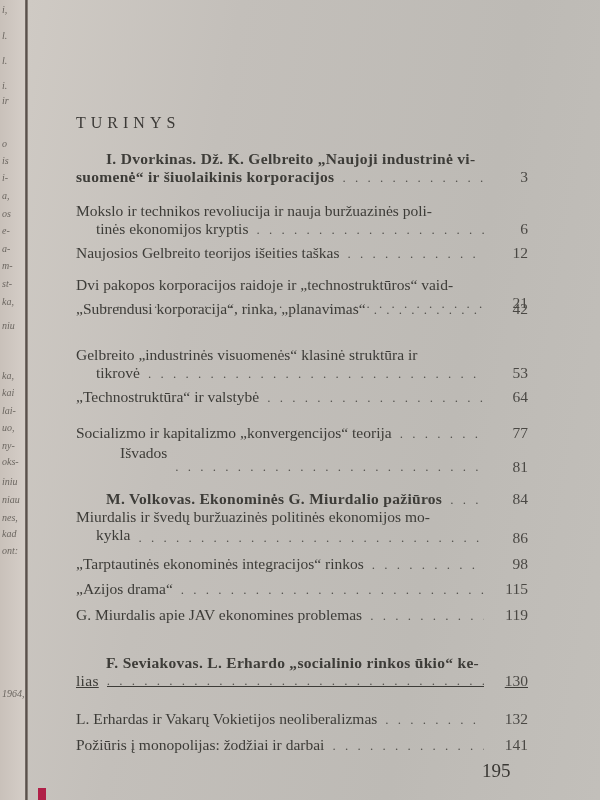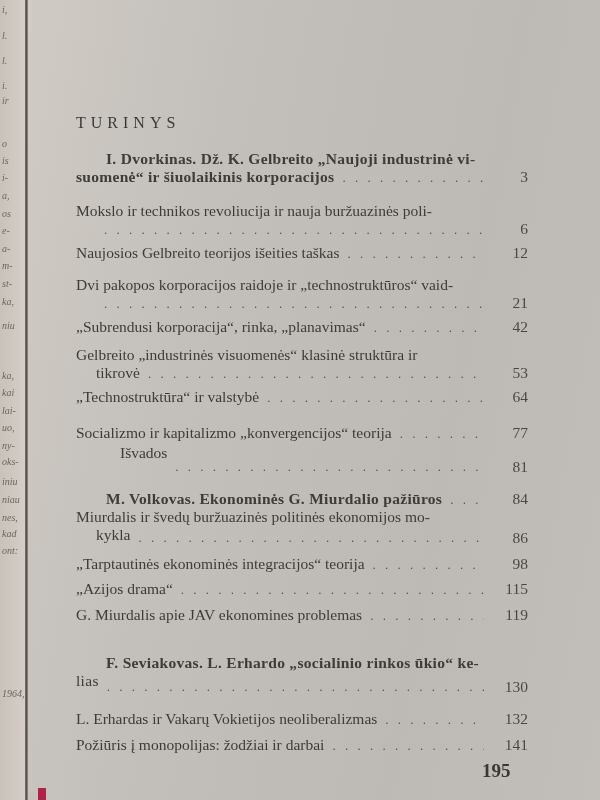--- a/index.html
+++ b/index.html
@@ -44,21 +44,21 @@
   .entry .text { white-space: nowrap; }
   .entry .dots {
     flex: 1; overflow: hidden; margin: 0 8px 0 8px; color: #55534f;
     letter-spacing: 3px; font-size: 13px;
   }
   .entry .dots::before { content: ". . . . . . . . . . . . . . . . . . . . . . . . . . . . . . . . . . . . . . . . . . . . . . . . . . . . . . . . . . . . . . . . . . . . . . ."; }
   .entry .pagenum { width: 36px; text-align: right; color: #4a4844; }
   .entry.author .text { font-weight: bold; letter-spacing: 0.3px; }
   .folio {
     position: absolute; left: 454px; top: 760px;
-    font-size: 19px; color: #3a3834; font-weight: bold;
+    font-size: 19px; color: #3a3834; font-weight: normal;
   }
 </style>
 </head>
 <body>
 
 <div class="left-page">
   <span class="frag" style="top:4px">i,</span>
   <span class="frag" style="top:30px">l.</span>
   <span class="frag" style="top:55px">l.</span>
   <span class="frag" style="top:80px">i.</span>
@@ -100,41 +100,42 @@
         <span class="text">suomenė“ ir šiuolaikinis korporacijos</span>
         <span class="dots"></span>
         <span class="pagenum">3</span>
       </div>
   </div>
   <div class="entry" style="top:202px">
     <div class="line">
         <span class="text">Mokslo ir technikos revoliucija ir nauja buržuazinės poli-</span>
       </div>
     <div class="line cont">
+        <span class="text">tinės ekonomijos kryptis</span>
         <span class="dots"></span>
         <span class="pagenum">6</span>
       </div>
   </div>
   <div class="entry" style="top:244px">
     <div class="line">
         <span class="text">Naujosios Gelbreito teorijos išeities taškas</span>
         <span class="dots"></span>
         <span class="pagenum">12</span>
       </div>
   </div>
   <div class="entry" style="top:276px">
     <div class="line">
         <span class="text">Dvi pakopos korporacijos raidoje ir „technostruktūros“ vaid-</span>
       </div>
     <div class="line cont">
         <span class="dots"></span>
         <span class="pagenum">21</span>
       </div>
   </div>
-  <div class="entry" style="top:318px">
+  <div class="entry" style="top:300px">
     <div class="line">
         <span class="text">„Subrendusi korporacija“, rinka, „planavimas“</span>
         <span class="dots"></span>
         <span class="pagenum">42</span>
       </div>
   </div>
   <div class="entry" style="top:346px">
     <div class="line">
         <span class="text">Gelbreito „industrinės visuomenės“ klasinė struktūra ir</span>
       </div>
@@ -178,21 +179,21 @@
         <span class="text">Miurdalis ir švedų buržuazinės politinės ekonomijos mo-</span>
       </div>
     <div class="line cont" style="height:24px;align-items:center;">
         <span class="text" style="align-self:flex-start">kykla</span>
         <span class="dots"></span>
         <span class="pagenum">86</span>
       </div>
   </div>
   <div class="entry" style="top:555px">
     <div class="line">
-        <span class="text">„Tarptautinės ekonominės integracijos“ teorija</span>
+        <span class="text">„Tarptautinės ekonominės integracijos“ rinkos</span>
         <span class="dots"></span>
         <span class="pagenum">98</span>
       </div>
   </div>
   <div class="entry" style="top:580px">
     <div class="line">
         <span class="text">„Azijos drama“</span>
         <span class="dots"></span>
         <span class="pagenum">115</span>
       </div>
@@ -202,21 +203,21 @@
         <span class="text">G. Miurdalis apie JAV ekonomines problemas</span>
         <span class="dots"></span>
         <span class="pagenum">119</span>
       </div>
   </div>
 
   <div class="entry author" style="top:654px">
     <div class="line first-indent">
         <span class="text">F. Seviakovas. L. Erhardo „socialinio rinkos ūkio“ ke-</span>
       </div>
-    <div class="line" style="height:30px;align-items:center;">
+    <div class="line" style="height:30px;align-items:flex-start;text-decoration:underline;">
         <span class="text" style="align-self:flex-start;font-weight:normal">lias</span>
         <span class="dots"></span>
         <span class="pagenum">130</span>
       </div>
   </div>
   <div class="entry" style="top:710px">
     <div class="line">
         <span class="text">L. Erhardas ir Vakarų Vokietijos neoliberalizmas</span>
         <span class="dots"></span>
         <span class="pagenum">132</span>

